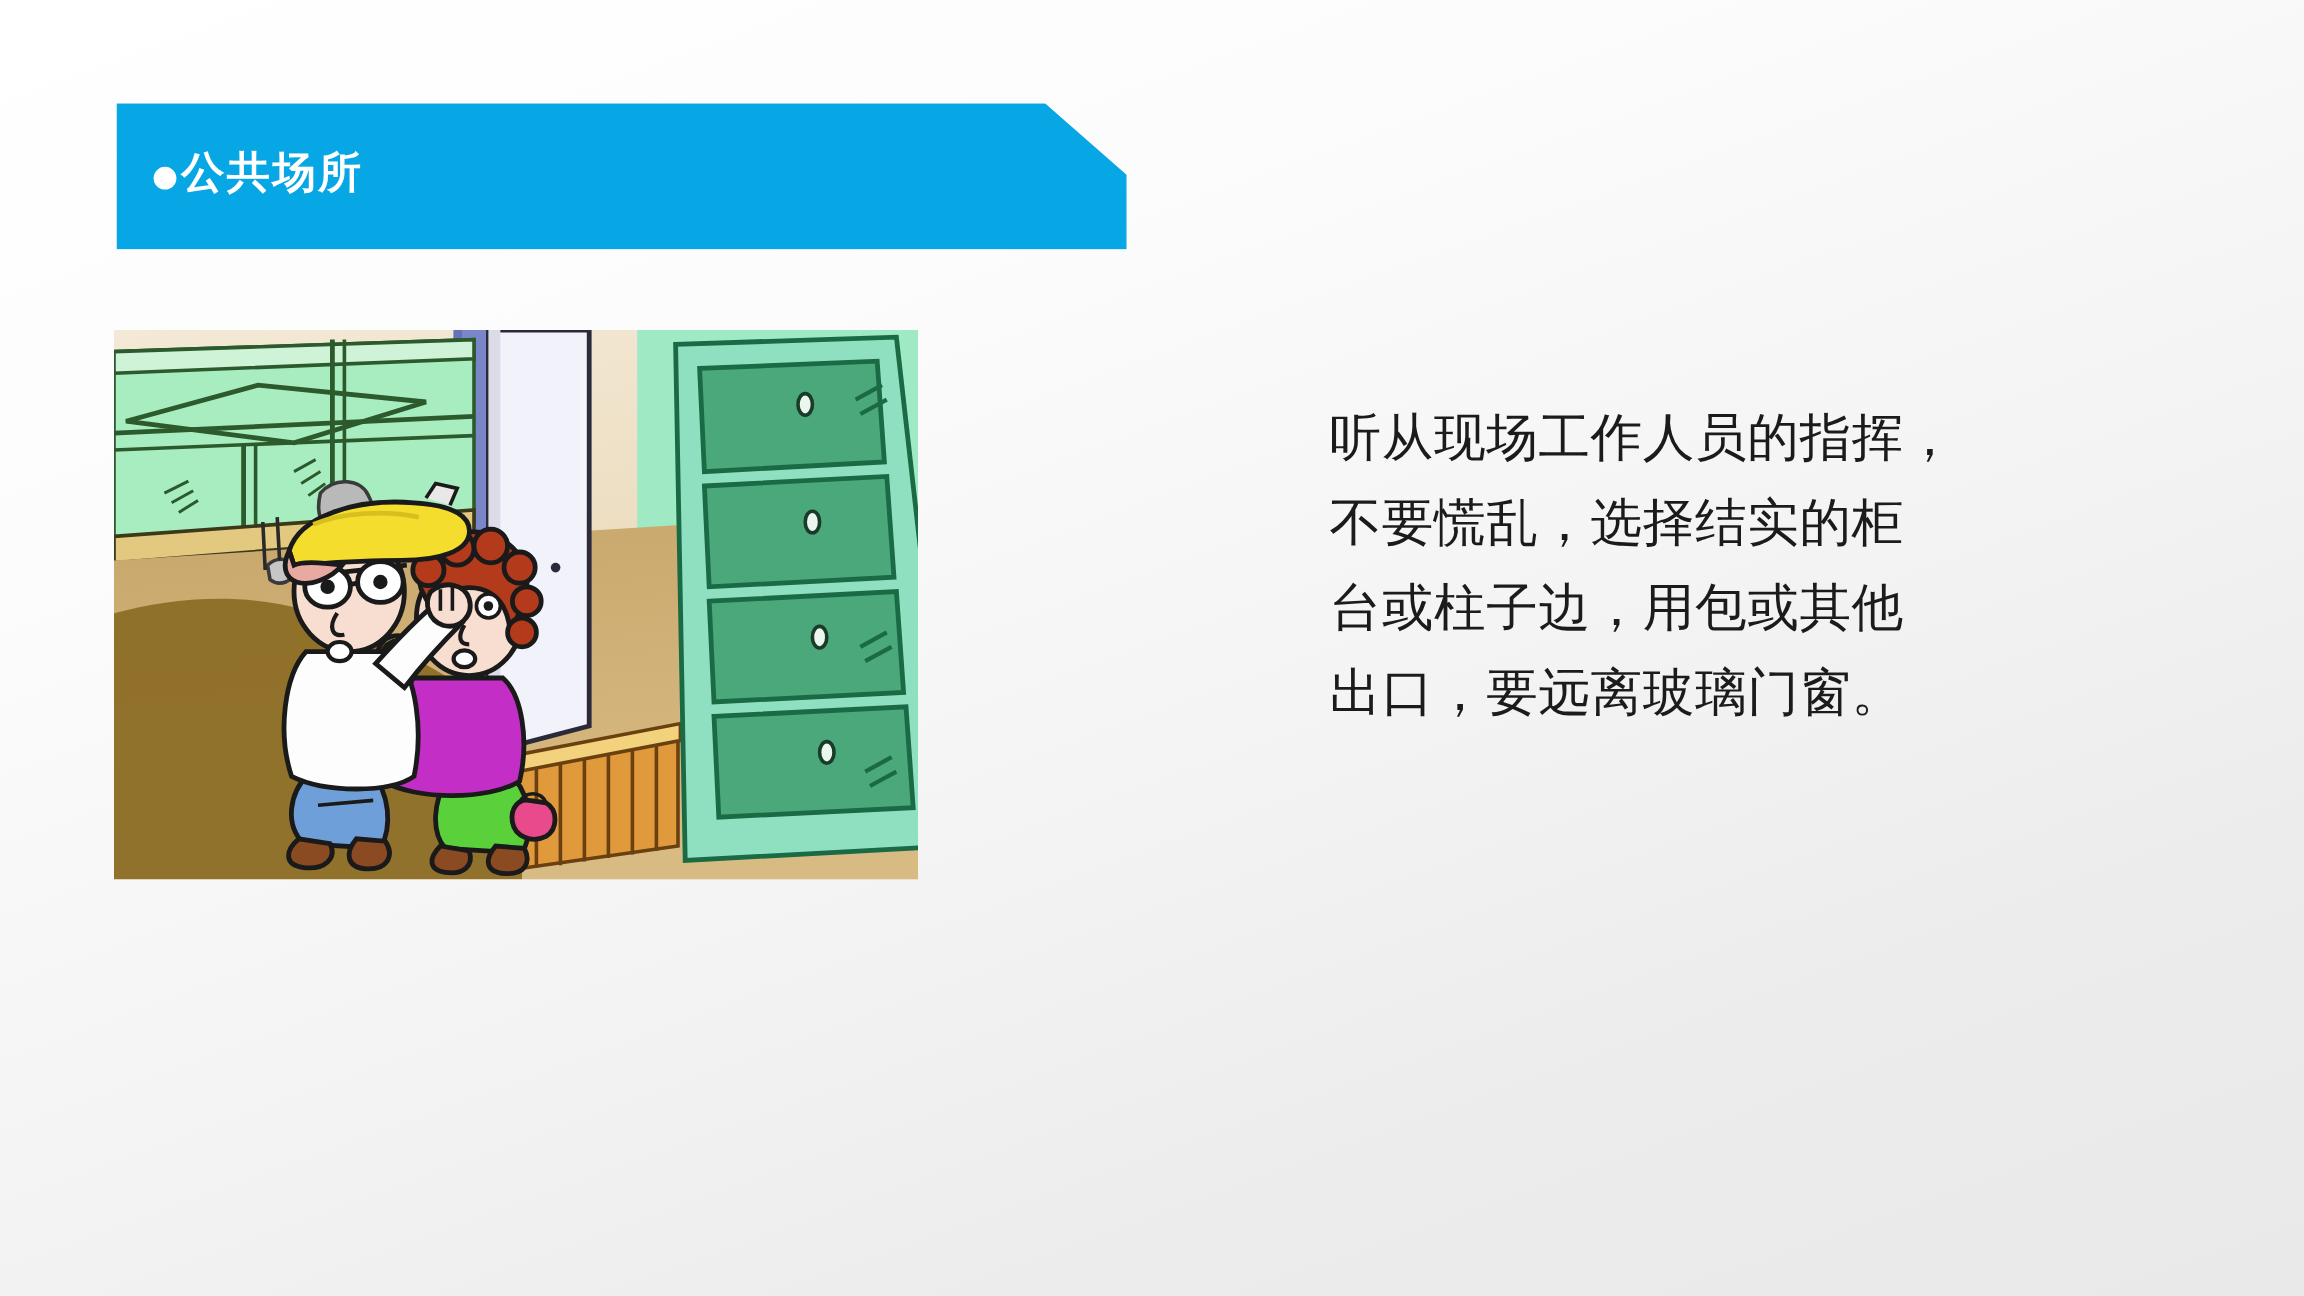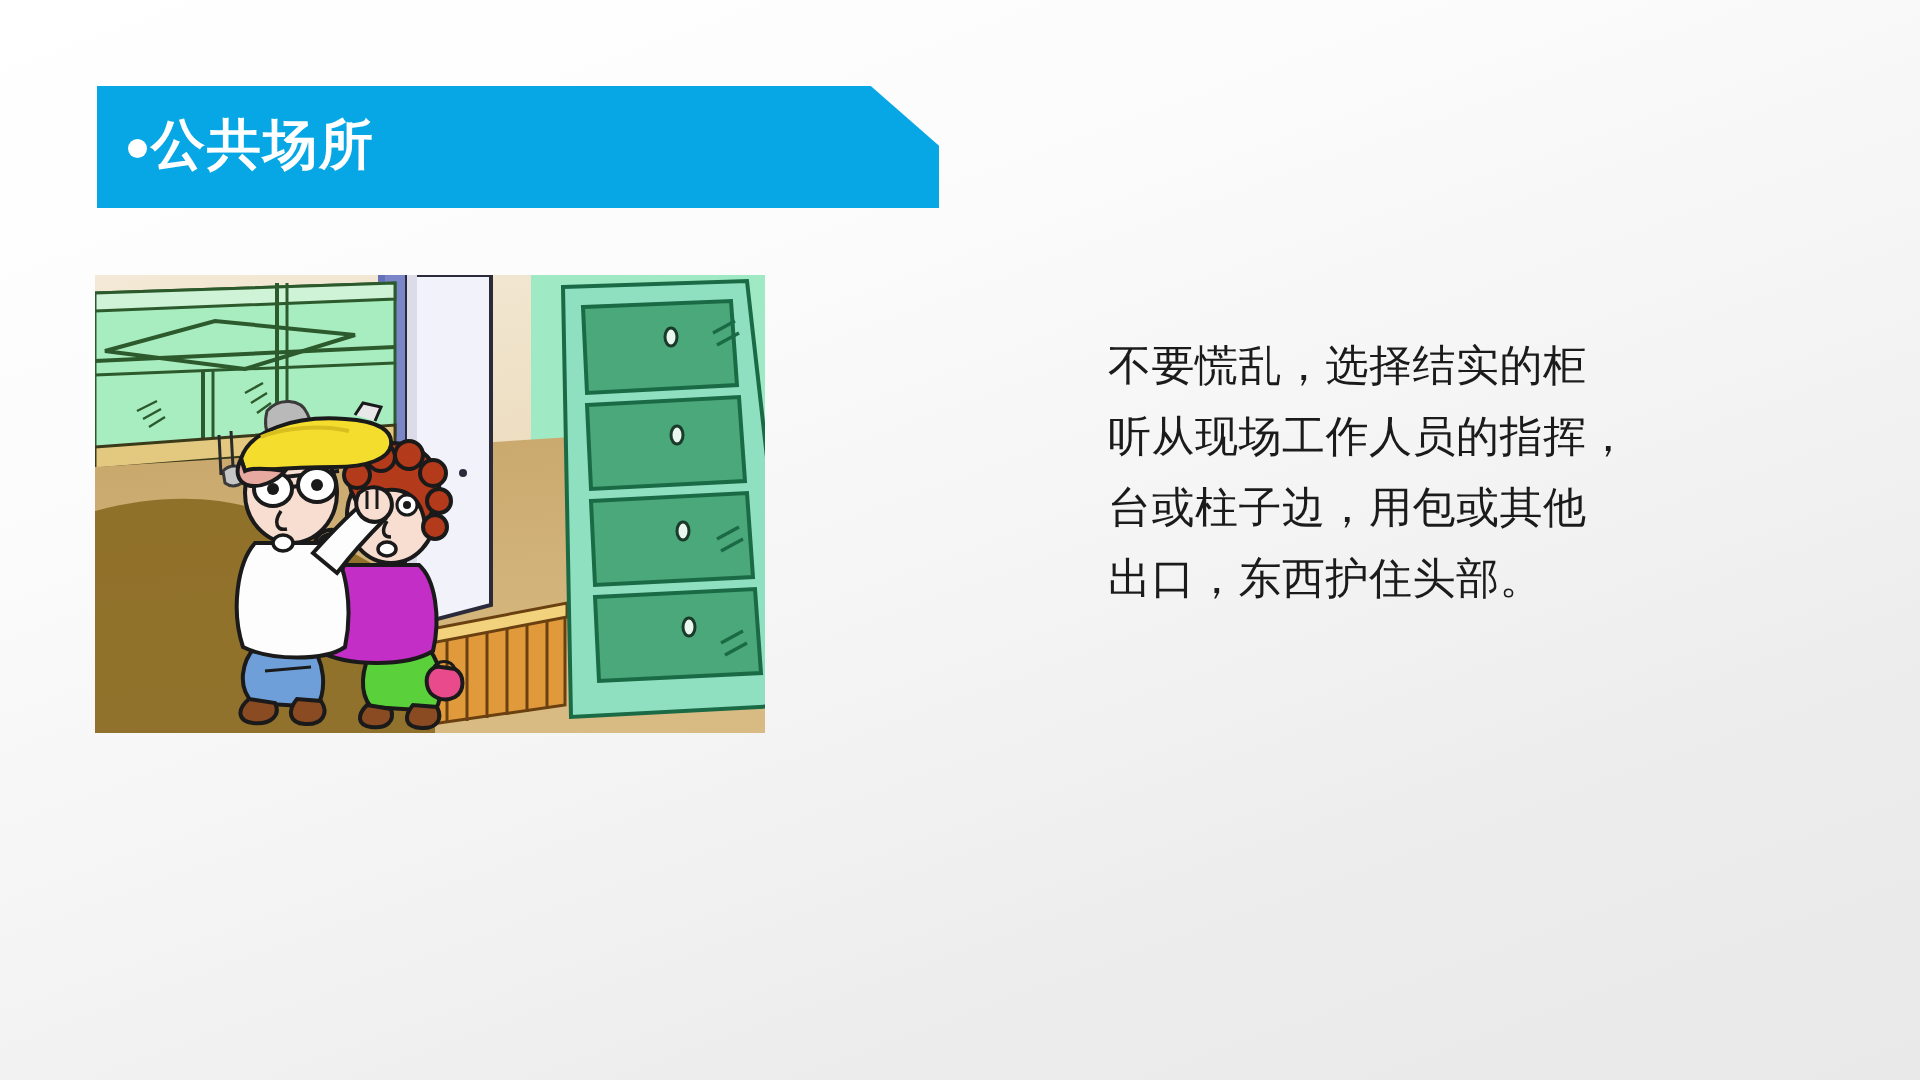--- a/index.html
+++ b/index.html
@@ -45,21 +45,21 @@
     width: 19px;
     height: 19px;
     border-radius: 50%;
     background: #ffffff;
     flex: 0 0 auto;
     margin-right: 4px;
     margin-top: 6px;
   }
   #title-text {
     color: #ffffff;
-    font-size: 54px;
+    font-size: 36px;
     font-weight: bold;
     letter-spacing: 2px;
     line-height: 1;
     white-space: nowrap;
     font-family: "DejaVu Sans", "Liberation Sans", sans-serif;
   }
 
   
   #illustration {
     position: absolute;
@@ -250,19 +250,19 @@
           <path d="M146 184 C140 196, 142 206, 152 210 C164 214, 182 206, 190 196
                    C176 194, 158 192, 150 196 Z" fill="#e8a9a0" stroke="#1a1a1a" stroke-width="4"></path>
           <path d="M166 162 C190 152, 226 150, 254 156" fill="none" stroke="#d8bf20" stroke-width="4"></path>
           <path d="M260 140 L268 128 L286 132 L280 146" fill="#e8e8e8" stroke="#1a1a1a" stroke-width="3"></path>
         </g>
       </g>
     </svg>
   </div>
 
   <div id="body-text">
+    <div class="body-line" style="color: rgb(27, 27, 27);">听从现场工作人员的指挥，</div>
     <div class="body-line" style="color: rgb(27, 27, 27);">不要慌乱，选择结实的柜</div>
-    <div class="body-line" style="color: rgb(27, 27, 27);">听从现场工作人员的指挥，</div>
     <div class="body-line" style="color: rgb(27, 27, 27);">台或柱子边，用包或其他</div>
-    <div class="body-line" style="color: rgb(27, 27, 27);">出口，东西护住头部。</div>
+    <div class="body-line" style="color: rgb(27, 27, 27);">出口，要远离玻璃门窗。</div>
   </div>
 
 </div>
 
 </body></html>

